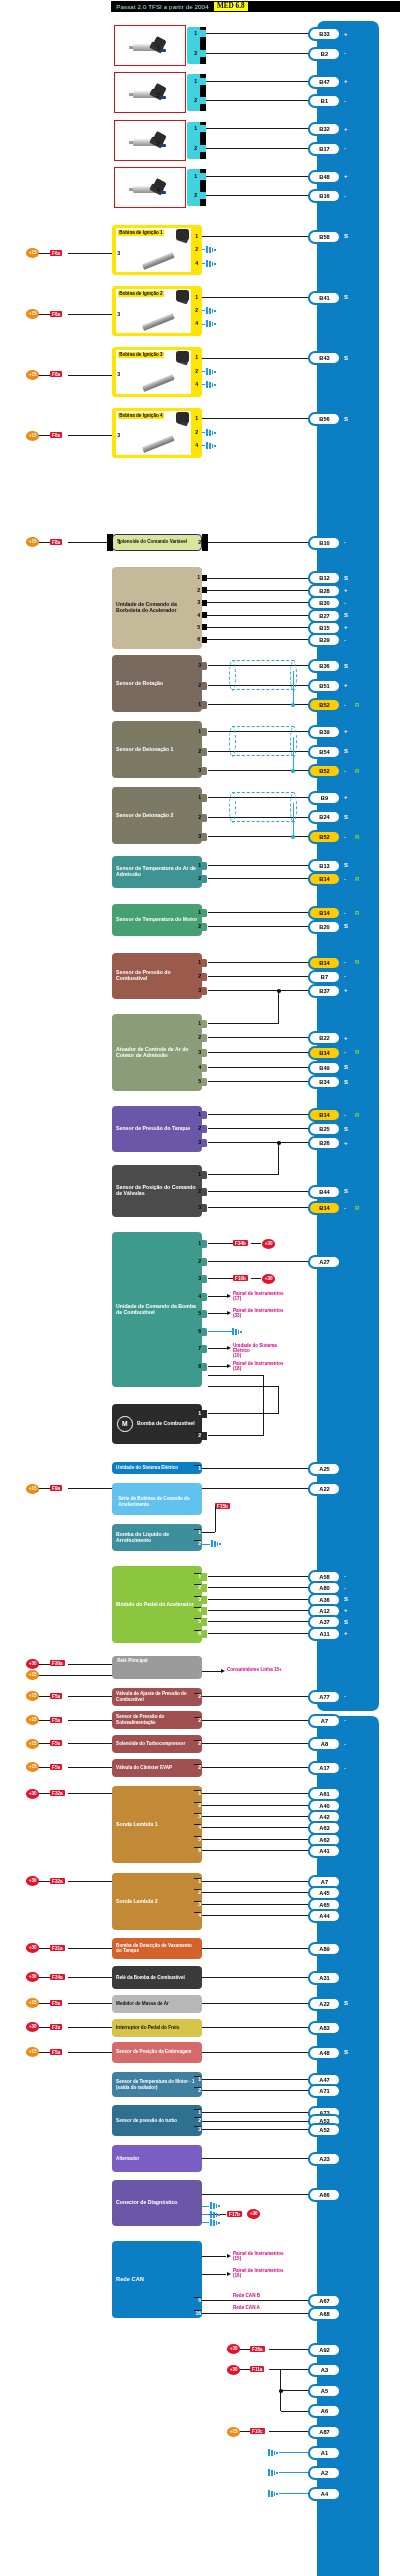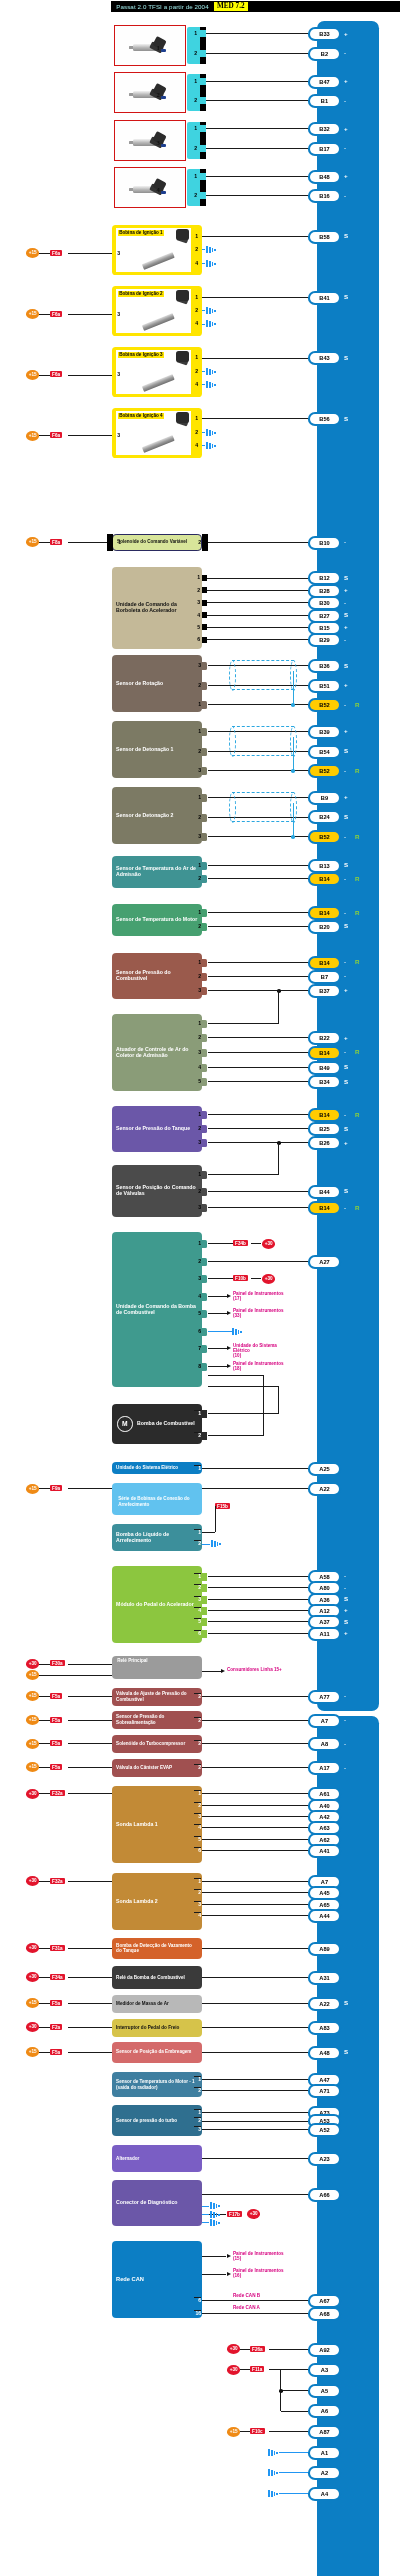--- a/index.html
+++ b/index.html
@@ -92,21 +92,21 @@
   
   .relay { position:absolute; background:#61c2ef; border-radius:4.1px; color:#fff; font-size:4.6px; font-weight:bold; line-height:5.7px; }
 </style>
 </head>
 <body>
 
 <div id="sheet">
 
   <div class="hdr">
     <span class="t">Passat 2.0 TFSI a partir de 2004</span>
-    <span class="badge">MED 7.2</span>
+    <span class="badge">MED 6.8</span>
   </div>
 
   <div class="ecu" style="top:20.6px;height:1690px;"></div>
   <div class="ecu" style="top:1716px;height:1515px;"></div>
 
   <div id="gen">
       <div class="photo" style="left:114px;top:25px;width:72px;height:41px;">
         <div class="inj" style="left:14.4px;top:11.3px;width:41px;height:18.5px;position:absolute;">
           <div class="tip"></div>
           <div class="body"></div>

